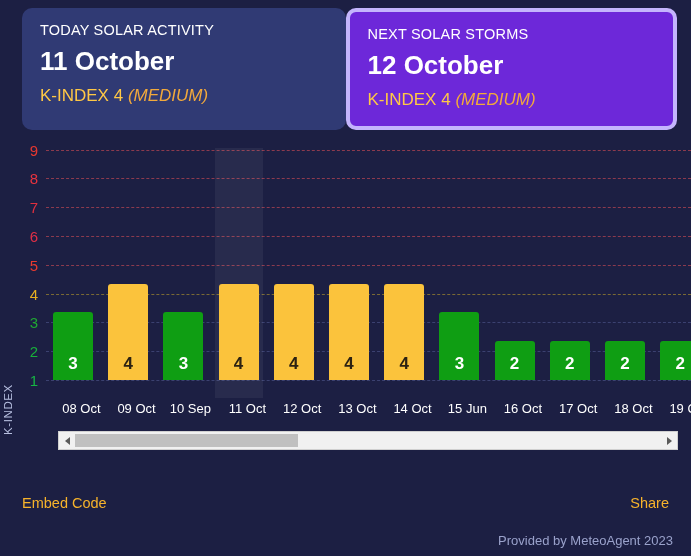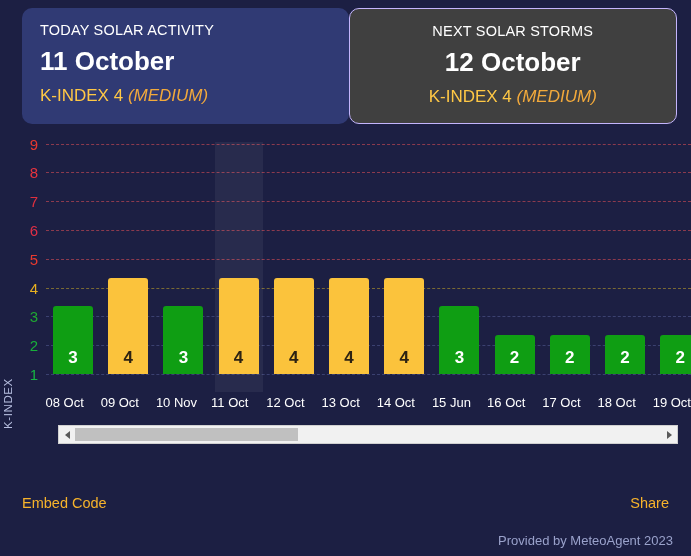--- a/index.html
+++ b/index.html
@@ -24,23 +24,22 @@
   .card {
     border-radius: 10px;
     padding: 14px 18px 16px 18px;
     box-sizing: border-box;
     flex: 1 1 0;
   }
   .card.today {
     background: #303a74;
   }
   .card.next {
-    background: #404040;
-    border: 1px solid #c4b5fd;
-    text-align: center;
+    background: #6d28d9;
+    border: 4px solid #c4b5fd;
   }
   .card-title {
     color: #ffffff;
     font-size: 14.5px;
     letter-spacing: .2px;
     margin: 0 0 8px 0;
     white-space: nowrap;
   }
   .card-date {
     color: #ffffff;
@@ -147,21 +146,21 @@
     left: 46px;
     right: 0;
     top: 250px;
     height: 24px;
     overflow: hidden;
   }
   .xlabel {
     position: absolute;
     top: 3px;
     width: 55px;
-    text-align: left;
+    text-align: right;
     color: #ffffff;
     font-size: 13px;
     white-space: nowrap;
   }
 
   
   .scrollbar {
     position: absolute;
     left: 58px;
     top: 283px;
@@ -313,21 +312,21 @@
         <span class="bar-val">2</span>
       </div>
       <div class="bar green" style="left: 614.2px; width: 40px; bottom: 18px; height: 38.8px;">
         <span class="bar-val">2</span>
       </div>
     </div>
 
   <div class="xlabels" id="xlabels">
       <div class="xlabel" style="left: -0.5px;">08 Oct</div>
       <div class="xlabel" style="left: 54.7px;">09 Oct</div>
-      <div class="xlabel" style="left: 109.9px;">10 Nov</div>
+      <div class="xlabel" style="left: 109.9px;">10 Sep</div>
       <div class="xlabel" style="left: 165.1px;">11 Oct</div>
       <div class="xlabel" style="left: 220.3px;">12 Oct</div>
       <div class="xlabel" style="left: 275.5px;">13 Oct</div>
       <div class="xlabel" style="left: 330.7px;">14 Oct</div>
       <div class="xlabel" style="left: 385.9px;">15 Jun</div>
       <div class="xlabel" style="left: 441.1px;">16 Oct</div>
       <div class="xlabel" style="left: 496.3px;">17 Oct</div>
       <div class="xlabel" style="left: 551.5px;">18 Oct</div>
       <div class="xlabel" style="left: 606.7px;">19 Oct</div>
     </div>

